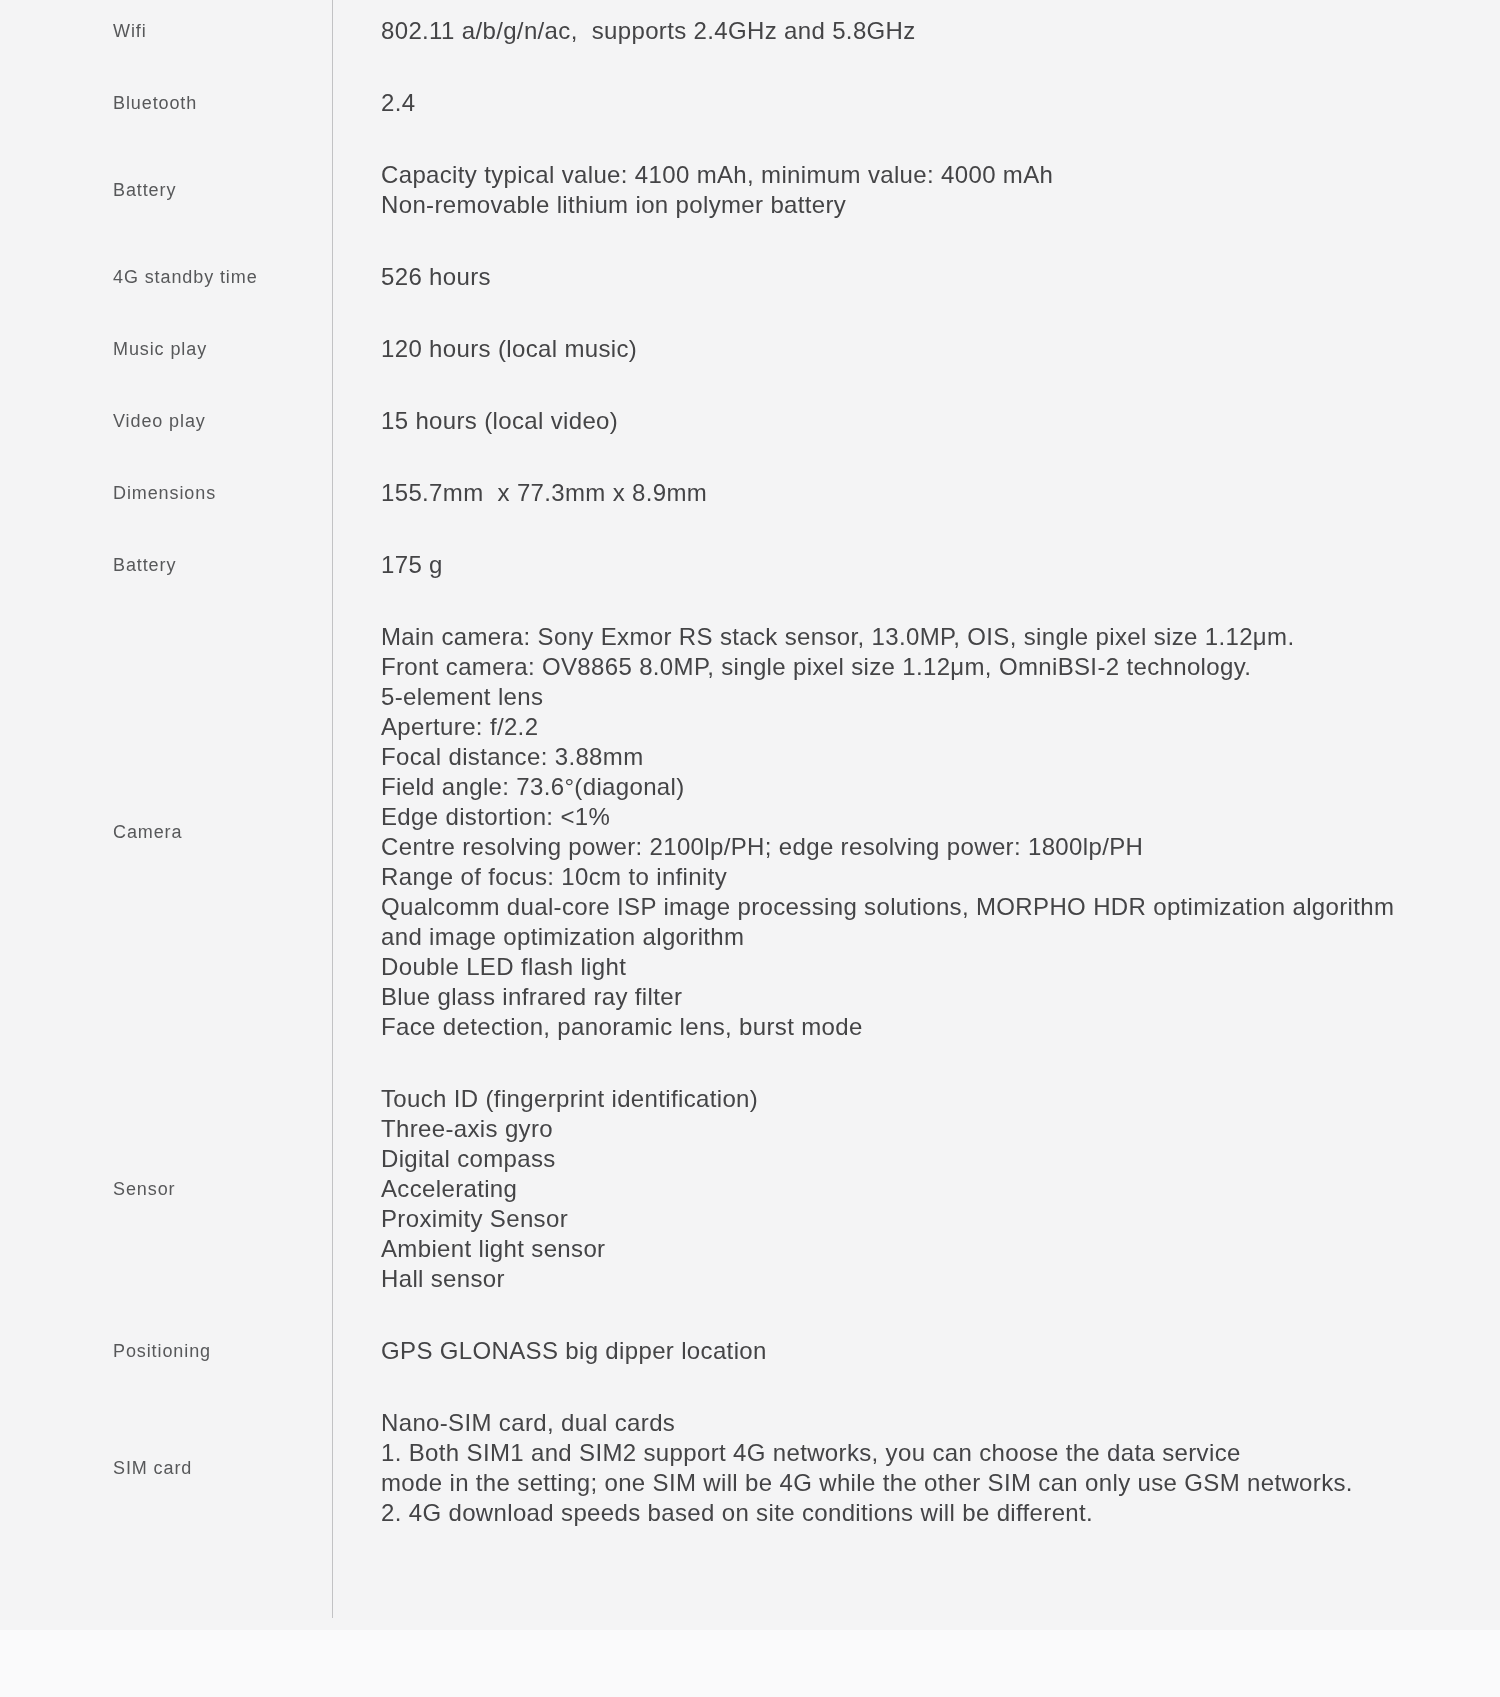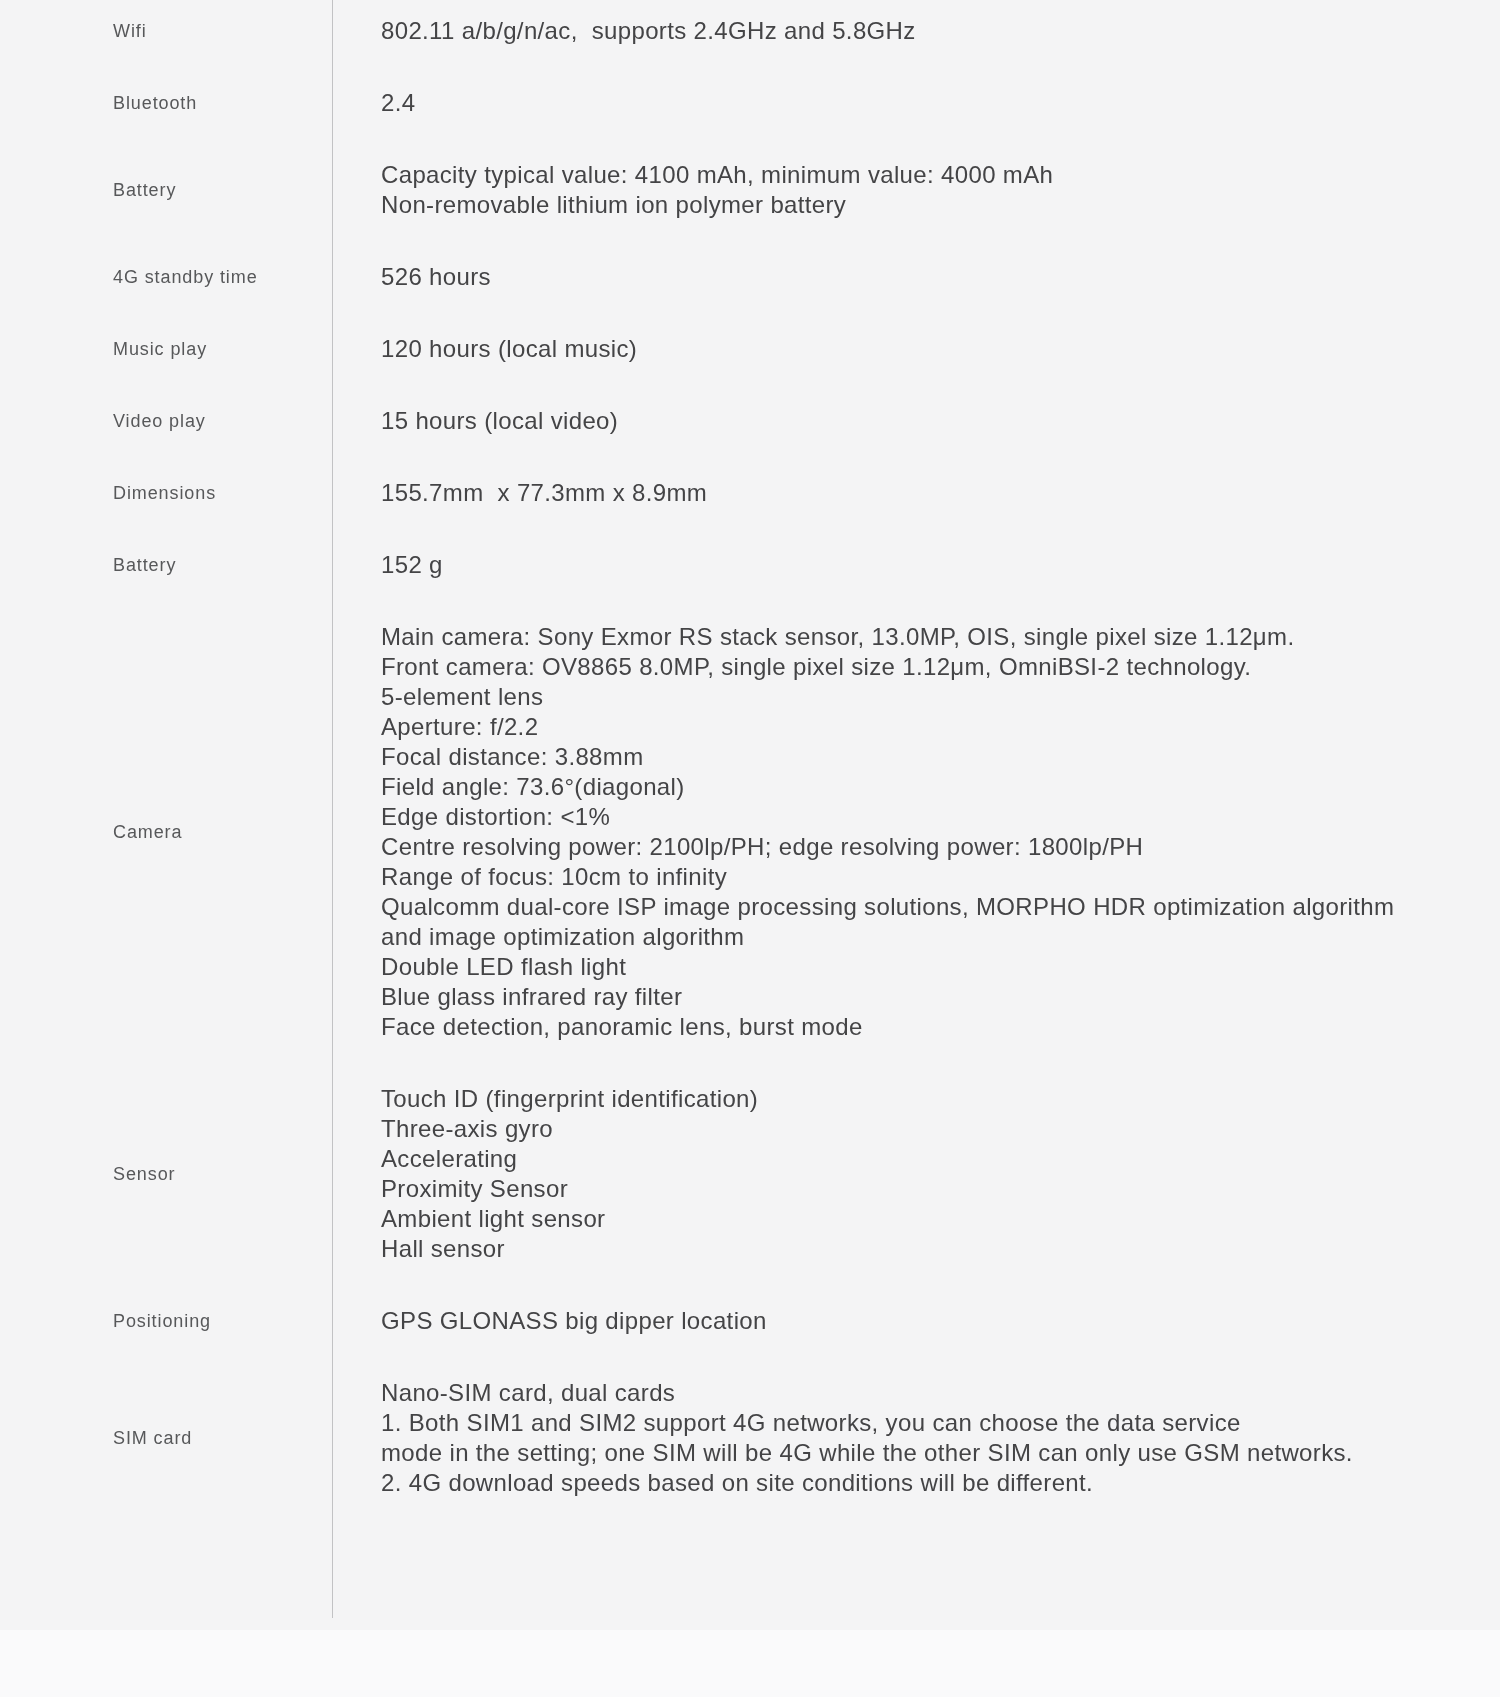--- a/index.html
+++ b/index.html
@@ -117,21 +117,21 @@
   <div class="spec-row">
     <div class="spec-label">Dimensions</div>
     <div class="spec-value">
           <div class="value-line">155.7mm  x 77.3mm x 8.9mm</div>
         </div>
   </div>
 
   <div class="spec-row">
     <div class="spec-label">Battery</div>
     <div class="spec-value">
-          <div class="value-line">152 g</div>
+          <div class="value-line">175 g</div>
         </div>
   </div>
 
   <div class="spec-row">
     <div class="spec-label">Camera</div>
     <div class="spec-value">
           <div class="value-line">Main camera: Sony Exmor RS stack sensor, 13.0MP, OIS, single pixel size 1.12μm.</div>
           <div class="value-line">Front camera: OV8865 8.0MP, single pixel size 1.12μm, OmniBSI-2 technology.</div>
           <div class="value-line">5-element lens</div>
           <div class="value-line">Aperture: f/2.2</div>
@@ -146,20 +146,21 @@
           <div class="value-line">Blue glass infrared ray filter</div>
           <div class="value-line">Face detection, panoramic lens, burst mode</div>
         </div>
   </div>
 
   <div class="spec-row">
     <div class="spec-label">Sensor</div>
     <div class="spec-value">
           <div class="value-line">Touch ID (fingerprint identification)</div>
           <div class="value-line">Three-axis gyro</div>
+          <div class="value-line">Digital compass</div>
           <div class="value-line">Accelerating</div>
           <div class="value-line">Proximity Sensor</div>
           <div class="value-line">Ambient light sensor</div>
           <div class="value-line">Hall sensor</div>
         </div>
   </div>
 
   <div class="spec-row">
     <div class="spec-label">Positioning</div>
     <div class="spec-value">

